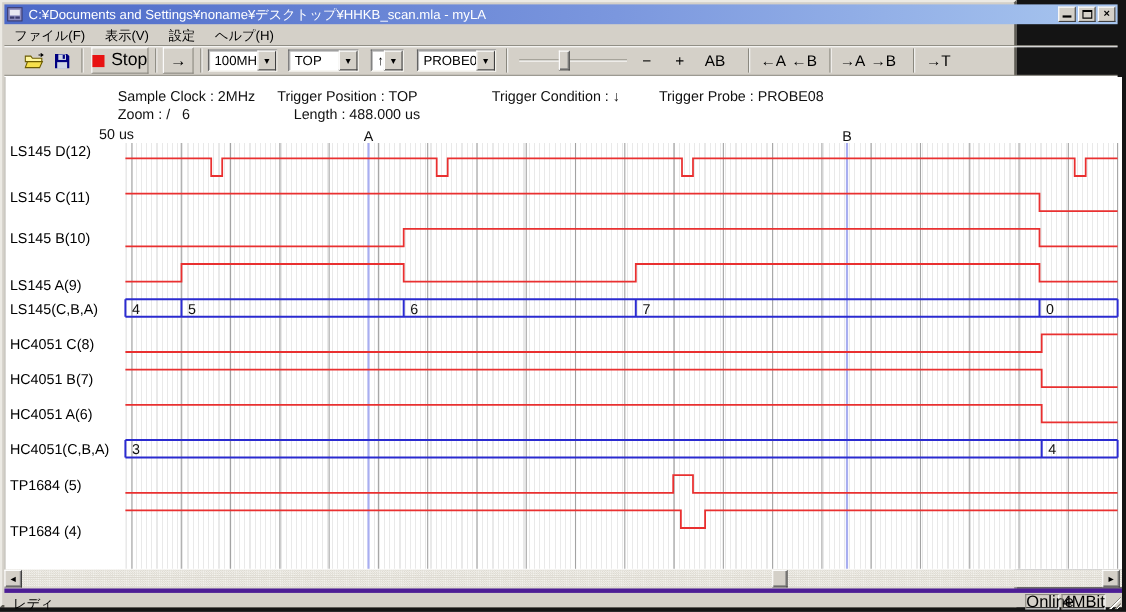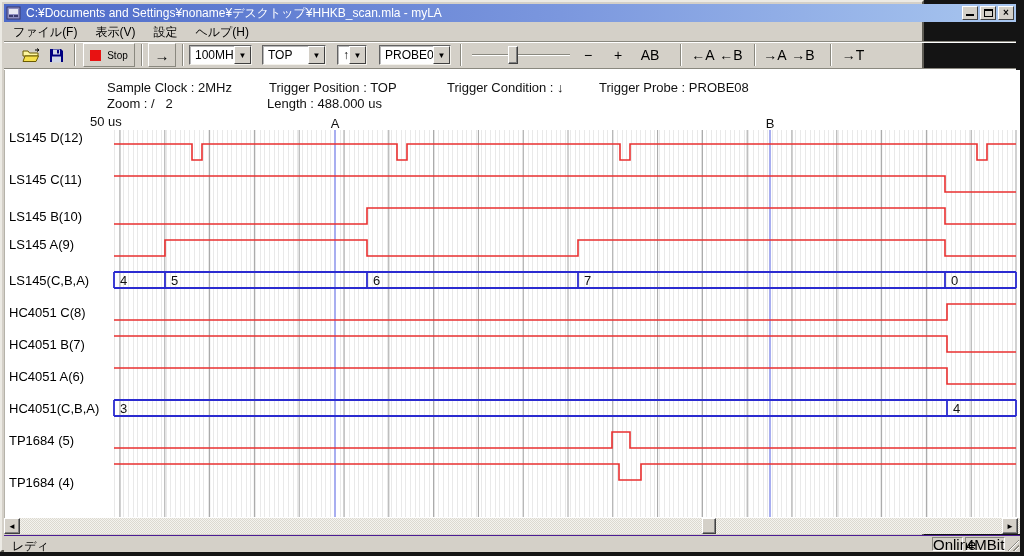--- a/index.html
+++ b/index.html
@@ -22,21 +22,21 @@
   .glyph-max { width:9px; height:8px; border:1px solid #000; border-top:2px solid #000; }
   .app-icon { width:16px; height:16px; flex:0 0 16px; }
 
   
   .menubar { position:absolute; left:2px; top:21px; width:1012px; height:18px; display:flex; align-items:center; }
   .menu-item { font-size:12px; color:#000; padding:1px 9px; }
   .hr { position:absolute; left:2px; width:1012px; height:2px; border-top:1px solid #8a887f; border-bottom:1px solid #fff; }
   .toolbar { position:absolute; left:2px; top:41px; width:1012px; height:25px; }
   .tb-abs { position:absolute; top:0; height:24px; display:flex; align-items:center; justify-content:center; }
   .tb-sep { position:absolute; top:1px; height:22px; width:2px; border-left:1px solid #8a887f; border-right:1px solid #fff; }
-  .tb-btn { border:1px solid; border-color:#fff #8a887f #8a887f #fff; background:#d4d0c8; font-size:10px; color:#000; }
+  .tb-btn { border:1px solid; border-color:#fff #8a887f #8a887f #fff; background:#d4d0c8; font-size:16px; color:#000; }
   .tb-flat { font-size:14px; color:#000; }
   .stop-sq { width:11px; height:11px; background:#e81212; margin-right:6px; }
   .combo { position:absolute; top:2px; height:20px; background:#fff;
            border:1px solid; border-color:#636363 #f4f2ec #f4f2ec #636363;
            box-shadow:inset 1px 1px 0 rgba(0,0,0,.28); display:flex; align-items:stretch; }
   .combo .val { flex:1; font-size:12px; color:#000; padding:2px 0 0 5px; white-space:nowrap; overflow:hidden; }
   .combo .drop { width:17px; background:#d4d0c8; border:1px solid; border-color:#fff #404040 #404040 #fff;
                  display:flex; align-items:center; justify-content:center; font-size:8px; color:#000; }
   .slider-track { position:absolute; top:11px; height:2px; border-top:1px solid #8a887f; border-bottom:1px solid #fff; }
   .slider-thumb { position:absolute; top:3px; width:10px; height:18px; background:#d4d0c8;
@@ -54,21 +54,21 @@
   
   .scrollbar { position:absolute; left:2px; top:516px; width:1016px; height:16px;
                background:repeating-conic-gradient(#f4f3ee 0 25%, #dcd9d0 0 50%) 0 0/2px 2px; }
   .sb-btn { position:absolute; top:0; width:16px; height:16px; background:#d4d0c8;
             border:1px solid; border-color:#fff #404040 #404040 #fff; box-shadow:inset -1px -1px 0 #808080;
             display:flex; align-items:center; justify-content:center; font-size:8px; color:#000; }
   .sb-thumb { position:absolute; top:0; left:698px; width:14px; height:16px; background:#d4d0c8;
               border:1px solid; border-color:#fff #404040 #404040 #fff; box-shadow:inset -1px -1px 0 #808080; }
 
   
-  .statusbar { position:absolute; left:2px; top:533px; width:1016px; height:17px; background:#d4d0c8; border-top:1px solid #4c1d95; }
+  .statusbar { position:absolute; left:2px; top:533px; width:1016px; height:17px; background:#d4d0c8; border-top:4px solid #4c1d95; }
   .status-text { position:absolute; left:8px; top:2px; font-size:12px; color:#000; }
   .status-panel { position:absolute; top:1px; height:14px; border:1px solid; border-color:#8a887f #fff #fff #8a887f;
                   font-size:15px; color:#000; display:flex; align-items:center; justify-content:flex-start; }
   .resize-grip { position:absolute; right:1px; top:2px; width:13px; height:13px;
                  background:repeating-linear-gradient(135deg, transparent 0 2px, #8a887f 2px 3px, #fff 3px 4px);
                  clip-path:polygon(100% 0, 100% 100%, 0 100%); }
 </style>
 </head>
 <body>
 
@@ -176,34 +176,34 @@
       <div class="tb-sep" style="left:826px"></div>
       <div class="tb-abs tb-flat" style="left:836px;width:26px">
           <span>→T</span>
         </div>
     </div>
     <div class="hr" style="top:66px"></div>
 
     <div class="client-bg"></div>
 
     <span class="info-text" style="left:105px;top:78px">Sample Clock : 2MHz</span>
-    <span class="info-text" style="left:267px;top:78px">Trigger Position : TOP</span>
+    <span class="info-text" style="left:250px;top:78px">Trigger Position : TOP</span>
     <span class="info-text" style="left:445px;top:78px">Trigger Condition : ↓</span>
     <span class="info-text" style="left:597px;top:78px">Trigger Probe : PROBE08</span>
-    <span class="info-text" style="left:105px;top:94px">Zoom : /   2</span>
+    <span class="info-text" style="left:105px;top:94px">Zoom : /   6</span>
     <span class="info-text" style="left:265px;top:94px">Length : 488.000 us</span>
 
     <span class="time-label">50 us</span>
 
     <div class="plot-stripes"></div>
     <div id="signal-labels">
         <span style="top: 128px;">LS145 D(12)</span>
         <span style="top: 170px;">LS145 C(11)</span>
         <span style="top: 207px;">LS145 B(10)</span>
-        <span style="top: 235px;">LS145 A(9)</span>
+        <span style="top: 250px;">LS145 A(9)</span>
         <span style="top: 271px;">LS145(C,B,A)</span>
         <span style="top: 303px;">HC4051 C(8)</span>
         <span style="top: 335px;">HC4051 B(7)</span>
         <span style="top: 367px;">HC4051 A(6)</span>
         <span style="top: 399px;">HC4051(C,B,A)</span>
         <span style="top: 431px;">TP1684 (5)</span>
         <span style="top: 473px;">TP1684 (4)</span>
       </div>
     <svg id="wave-svg" width="1020" height="552" viewBox="0 0 1020 552">
         <line x1="118" y1="128" x2="118" y2="515" stroke="#a3a3a3" stroke-width="1"></line>

